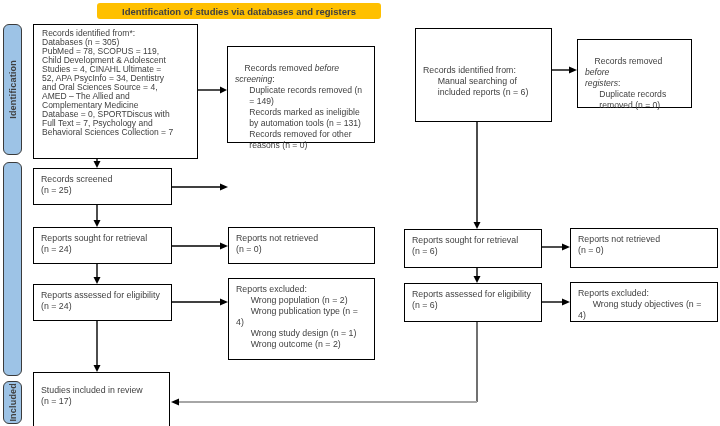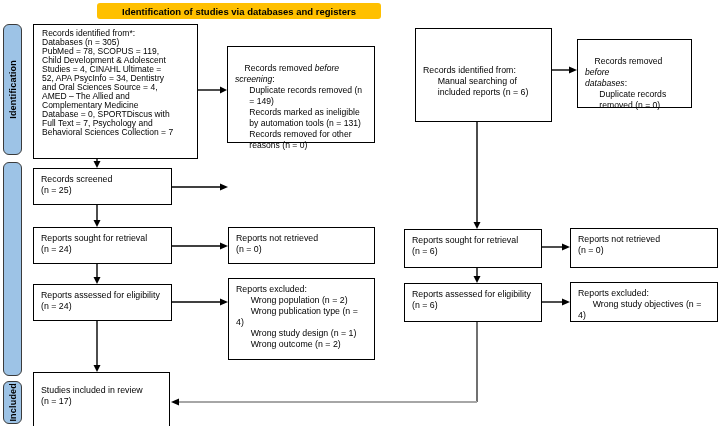--- a/index.html
+++ b/index.html
@@ -1,18 +1,18 @@
 <!DOCTYPE html>
 <html><head>
 <meta charset="utf-8">
 <style>
   html,body { margin:0; padding:0; background:#ffffff; }
   .canvas {
     position:relative; width:720px; height:426px; background:#ffffff;
-    font-family:"Liberation Sans", sans-serif; color:#000000; overflow:hidden;
+    font-family:"Liberation Sans", sans-serif; color:#404040; overflow:hidden;
   }
   .hdr {
     position:absolute; background:#FFC000; border-radius:3px;
     display:flex; align-items:center; justify-content:center;
     font-weight:bold; font-size:9.5px; text-align:center;
   }
   .bar {
     position:absolute; background:#9DC3E6; border:1px solid #3b3b3b;
     border-radius:6px; display:flex; align-items:center; justify-content:center;
     box-sizing:border-box;
@@ -93,21 +93,21 @@
 (n = 17)</div>
 
   <div class="bx vcenter" style="left:415px; top:28px; width:137px; height:94px;">
     <div class="inner">Records identified from:
       Manual searching of
       included reports (n = 6)</div>
   </div>
 
   <div class="bx" style="left:577px; top:39px; width:115px; height:69px; font-size:8.6px;">
     <span>Records removed </span><span class="it">before
-databases</span><span>:</span><span>
+registers</span><span>:</span><span>
       Duplicate records
       removed (n = 0)</span>
   </div>
 
   <div class="bx" style="left:404px; top:229px; width:138px; height:39px;">Reports sought for retrieval
 (n = 6)</div>
   <div class="bx" style="left:570px; top:228px; width:148px; height:40px;">Reports not retrieved
 (n = 0)</div>
 
   <div class="bx" style="left:404px; top:283px; width:138px; height:39px;">Reports assessed for eligibility

